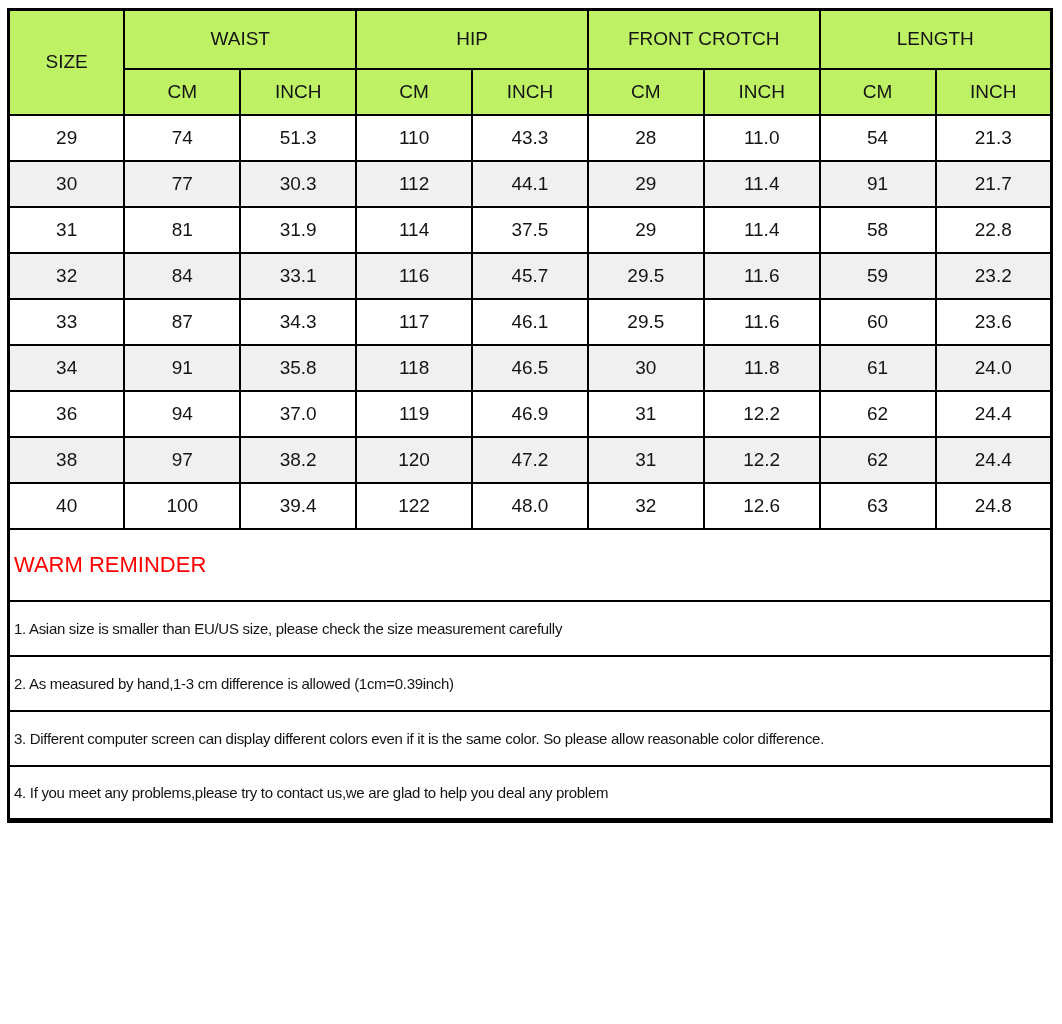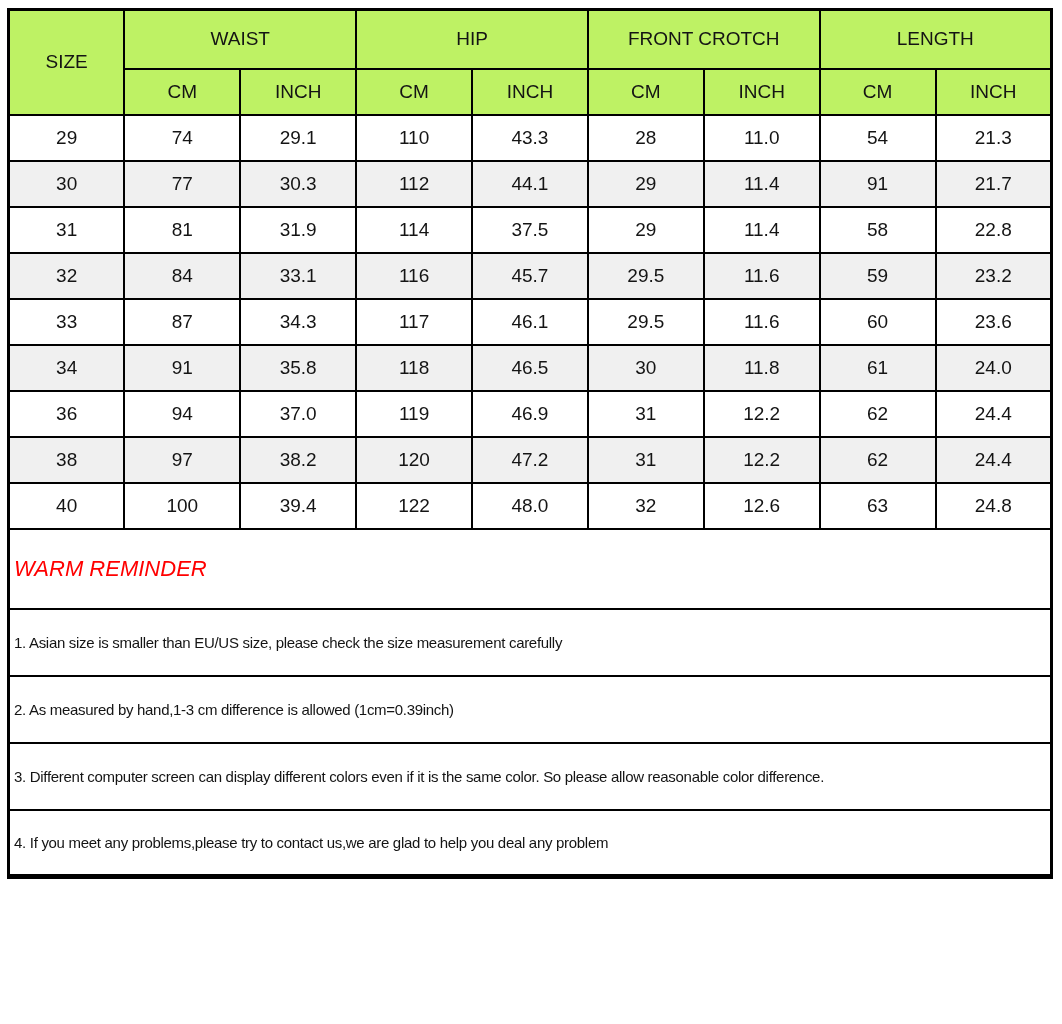--- a/index.html
+++ b/index.html
@@ -36,22 +36,22 @@
     color: #141414;
     padding: 0;
     overflow: hidden;
     white-space: nowrap;
   }
   thead th { background: #bef264; }
   tr.group-row { height: 59px; }
   tr.units-row { height: 46px; margin-left: 14px; }
   tbody.data tr { height: 46px; }
   tbody.data tr:nth-child(even) td { background: #f0f0f0; }
-  tr.reminder-row { height: 80px; font-style: italic; }
-  tr.note-row { height: 67px; }
+  tr.reminder-row { height: 72px; }
+  tr.note-row { height: 55px; }
   td.reminder-cell {
     text-align: left;
     padding-left: 4px;
     font-size: 22px;
     color: #ff0000;
   }
   td.note-cell {
     text-align: left;
     padding-left: 4px;
     font-size: 15px;
@@ -92,21 +92,21 @@
         <th>CM</th>
         <th>INCH</th>
         <th>CM</th>
         <th>INCH</th>
       </tr>
     </thead>
     <tbody class="data">
       <tr>
         <td>29</td>
         <td>74</td>
-        <td>29.1</td>
+        <td>51.3</td>
         <td>110</td>
         <td>43.3</td>
         <td>28</td>
         <td>11.0</td>
         <td>54</td>
         <td>21.3</td>
       </tr>
       <tr>
         <td>30</td>
         <td>77</td>

